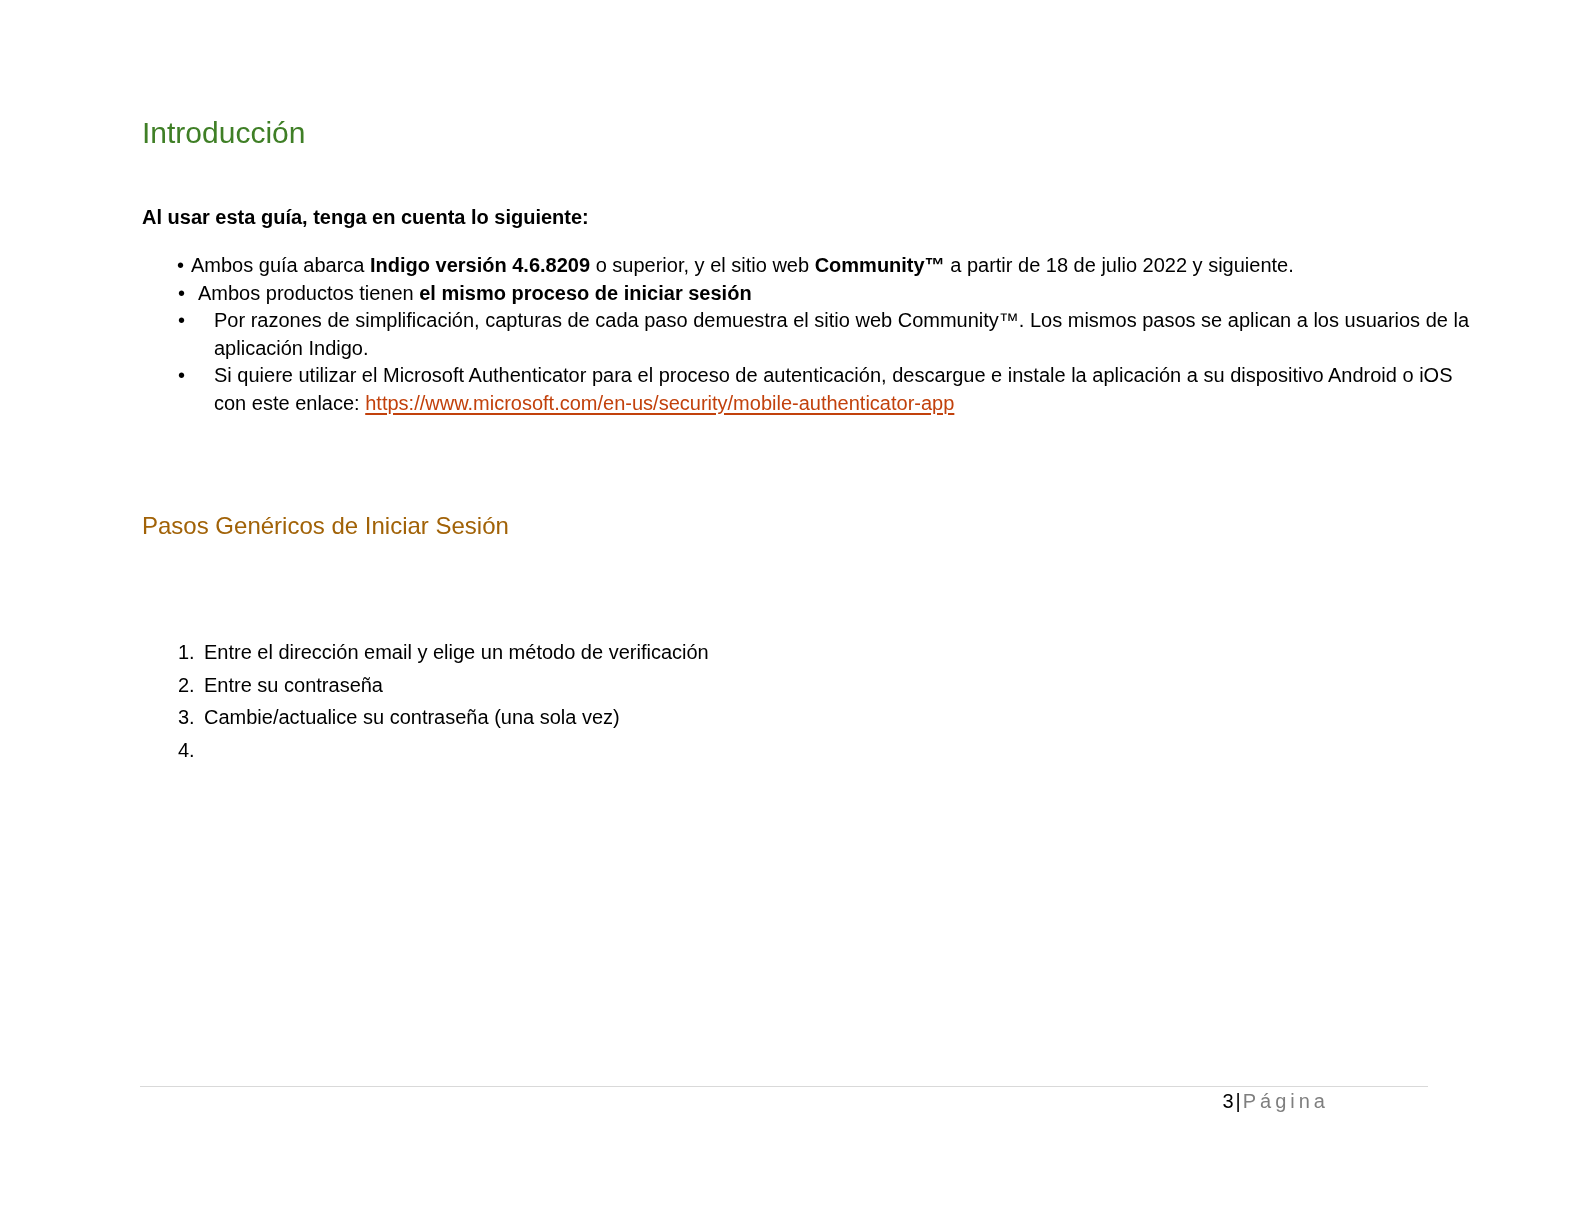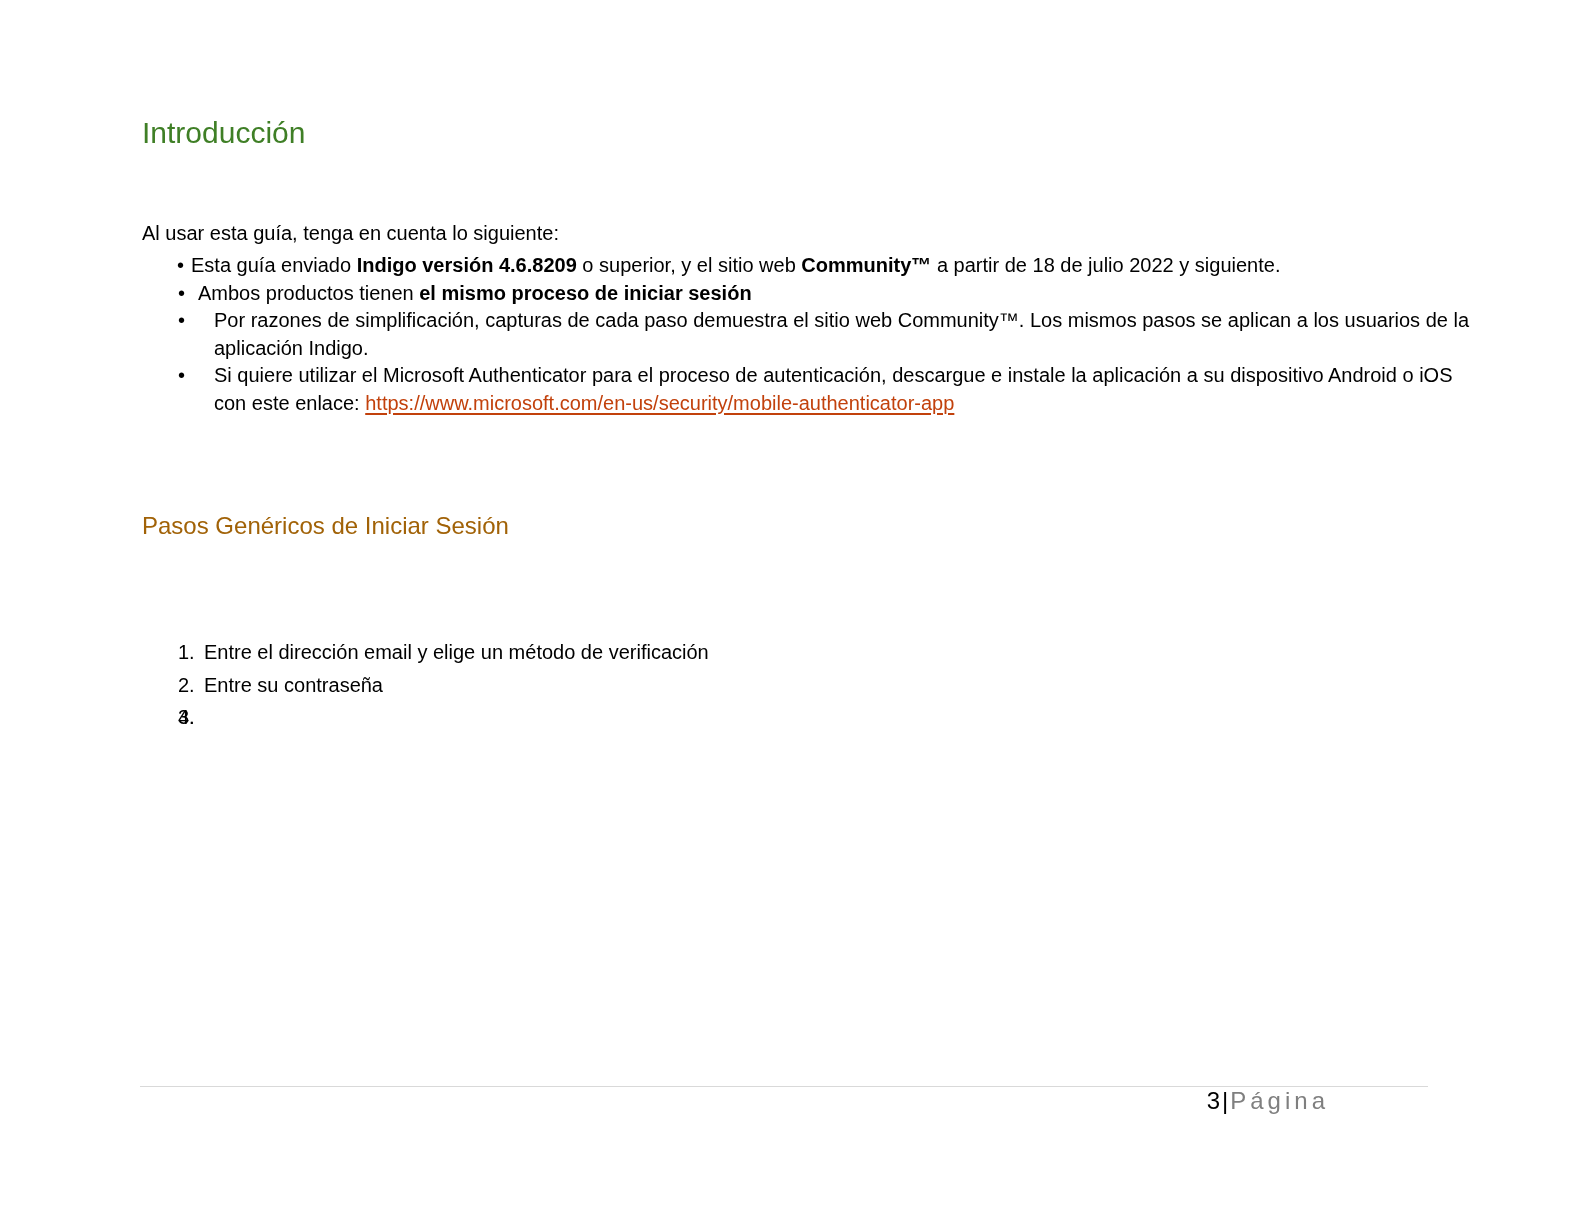--- a/index.html
+++ b/index.html
@@ -39,21 +39,21 @@
       font-weight: normal;
       margin: 0;
     }
     .para {
       position: absolute;
       left: 142px;
       font-size: 20px;
       line-height: 28px;
       margin: 0;
     }
-    .intro-para { top: 219px; }
+    .intro-para { top: 203px; font-weight: bold; }
     .steps-para { top: 589px; }
 
     .bullet-list {
       position: absolute;
       left: 176px;
       top: 252px;
       width: 1300px;
       margin: 0;
       padding: 0;
       list-style: none;
@@ -107,41 +107,41 @@
       left: 140px;
       top: 1086px;
       width: 1288px;
       height: 1px;
       background: #d9d9d9;
     }
     .footer {
       position: absolute;
       right: 154px;
       top: 1088px;
-      font-size: 24px;
+      font-size: 20px;
       line-height: 26px;
       white-space: nowrap;
     }
     .footer .pnum { color: #000000; }
     .footer .sep { color: #000000; margin: 0 2px; }
     .footer .plabel { color: #7f7f7f; letter-spacing: 4px; }
   </style>
 </head>
 <body>
 
 <div class="page">
 
   <h1 class="h1">Introducción</h1>
 
   <p class="para intro-para">Al usar esta guía, tenga en cuenta lo siguiente:</p>
 
   <ul class="bullet-list">
     <li class="b1">
       <span class="bullet-dot">•</span>
-      <span>Esta guía enviado </span><span class="bold">Indigo versión 4.6.8209</span><span> o superior, y el sitio web </span><span class="bold">Community™</span><span> a partir de 18 de julio 2022 y siguiente.</span>
+      <span>Ambos guía abarca </span><span class="bold">Indigo versión 4.6.8209</span><span> o superior, y el sitio web </span><span class="bold">Community™</span><span> a partir de 18 de julio 2022 y siguiente.</span>
     </li>
     <li class="b2">
       <span class="bullet-dot">•</span>
       <span>Ambos productos tienen </span><span class="bold">el mismo proceso de iniciar sesión</span>
     </li>
     <li class="b3">
       <span class="bullet-dot">•</span>
       <span>Por razones de simplificación, capturas de cada paso demuestra el sitio web Community™. Los mismos pasos se aplican a los usuarios de la aplicación Indigo.</span>
     </li>
     <li class="b4">
@@ -157,20 +157,21 @@
     <li>
       <span class="num">1.</span>
       <span>Entre el dirección email y elige un método de verificación</span>
     </li>
     <li>
       <span class="num">2.</span>
       <span>Entre su contraseña</span>
     </li>
     <li>
       <span class="num">3.</span>
+      <span>Cambie/actualice su contraseña (una sola vez)</span>
     </li>
     <li>
       <span class="num">4.</span>
     </li>
   </ol>
 
   <div class="footer-line"></div>
   <div class="footer">
     <span class="pnum">3</span><span class="sep">|</span><span class="plabel">Página</span>
   </div>

